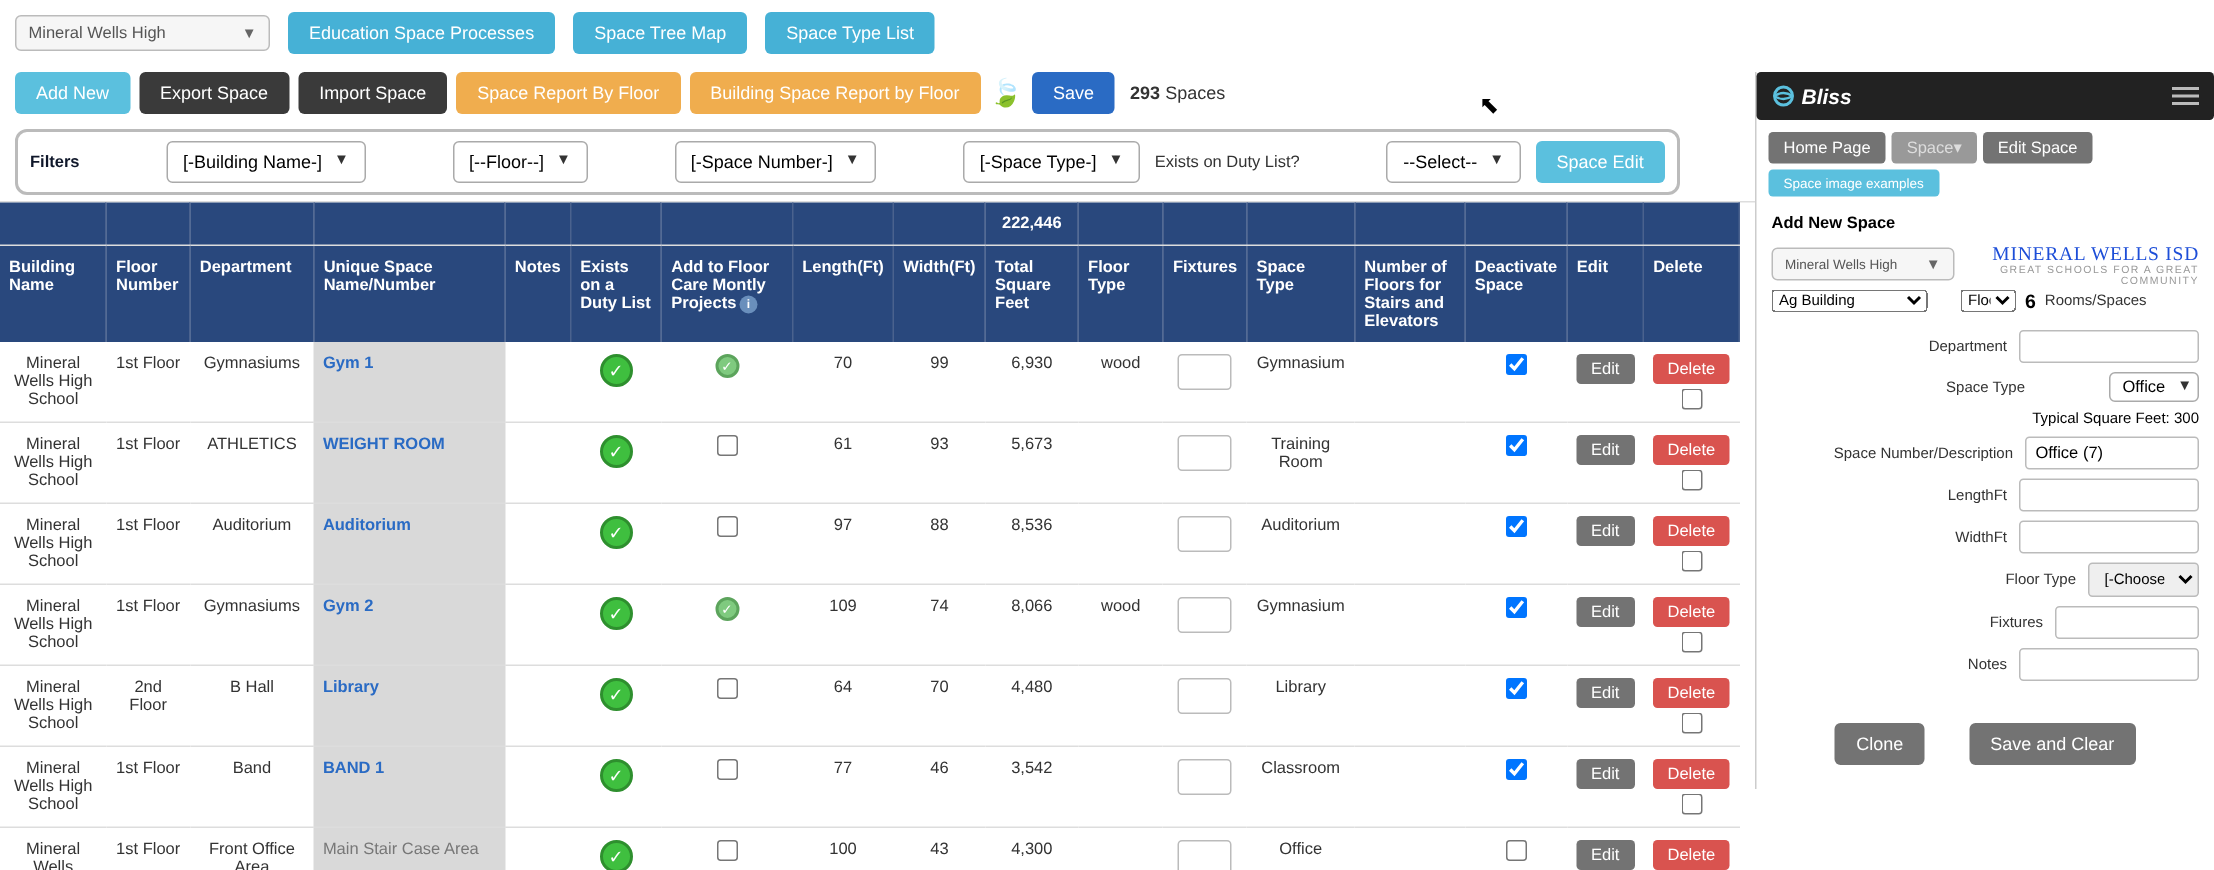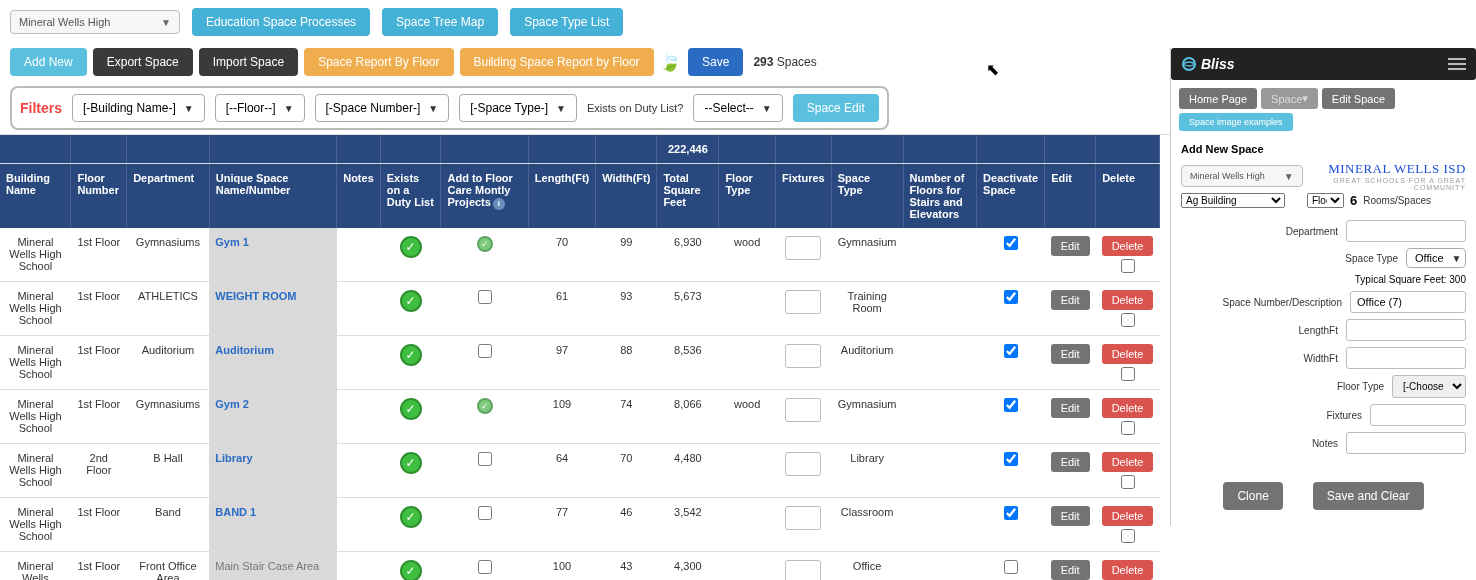--- a/index.html
+++ b/index.html
@@ -15,22 +15,22 @@
 .btn-orange { background: #f0ad4e; }
 .btn-blue { background: #2a6bc4; }
 .btn-primary { background: #737373; }
 .btn-gray-disabled { background: #999; color: #ddd; }
 .btn-small { padding: 4px 10px; font-size: 11px; border-radius: 3px; }
 .btn-red { background: #d9534f; }
 .toolbar-row { display: flex; align-items: center; flex-wrap: wrap; gap: 6px; padding: 4px 10px 6px; }
 .spaces-count { font-size: 12px; color: #333; margin-left: 4px; }
 .spaces-count b { font-weight: 700; }
 .filters-pill { display: flex; align-items: center; gap: 10px; margin: 4px 10px; border: 2px solid #bbb; border-radius: 8px; padding: 6px 8px; width: fit-content; }
-.filters-label { font-size: 14px; color: #ef4444; font-weight: 700; }
-.filter-dd { display: inline-flex; align-items: center; gap: 8px; background: #fff; border: 1px solid #aaa; border-radius: 4px; padding: 6px 10px; font-size: 12px; cursor: pointer; }
+.filters-label { font-size: 11px; color: #0f172a; font-weight: 700; }
+.filter-dd { display: inline-flex; align-items: flex-start; gap: 8px; background: #fff; border: 1px solid #aaa; border-radius: 4px; padding: 6px 10px; font-size: 12px; cursor: pointer; margin-left: 48px; }
 .filter-dd .caret { font-size: 10px; color: #333; }
 .exists-label { font-size: 11px; color: #333; }
 .table-wrap { border-top: 1px solid #ddd; }
 table.main-table { width: 1160px; border-collapse: collapse; }
 .main-table th { background: #29487d; color: #fff; font-size: 11px; font-weight: 700; padding: 8px 6px; text-align: left; vertical-align: top; border-right: 1px solid #4a628e; }
 .main-table .sum-row td { background: #29487d; color: #fff; font-size: 11px; font-weight: 700; padding: 8px 6px; border-right: 1px solid #4a628e; }
 .main-table td { padding: 8px 6px; font-size: 11px; color: #333; text-align: center; vertical-align: top; border-bottom: 1px solid #ddd; }
 .main-table td.building-col { text-align: center; }
 .main-table td.unique-col { background: #d9d9d9; color: #2a6bc4; font-weight: 700; text-align: left; cursor: pointer; }
 .main-table td.unique-col.gray { color: #777; font-weight: 400; }

